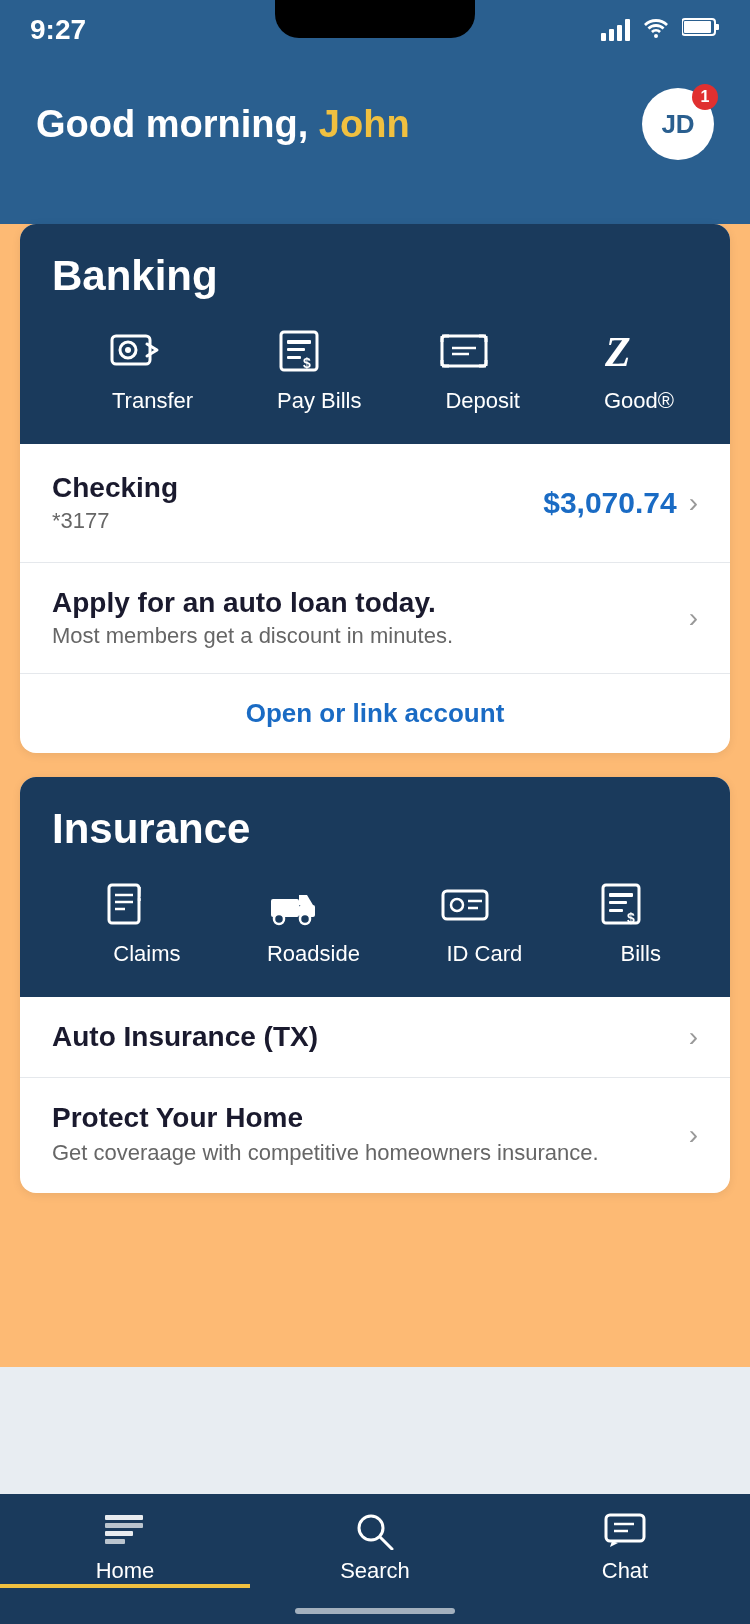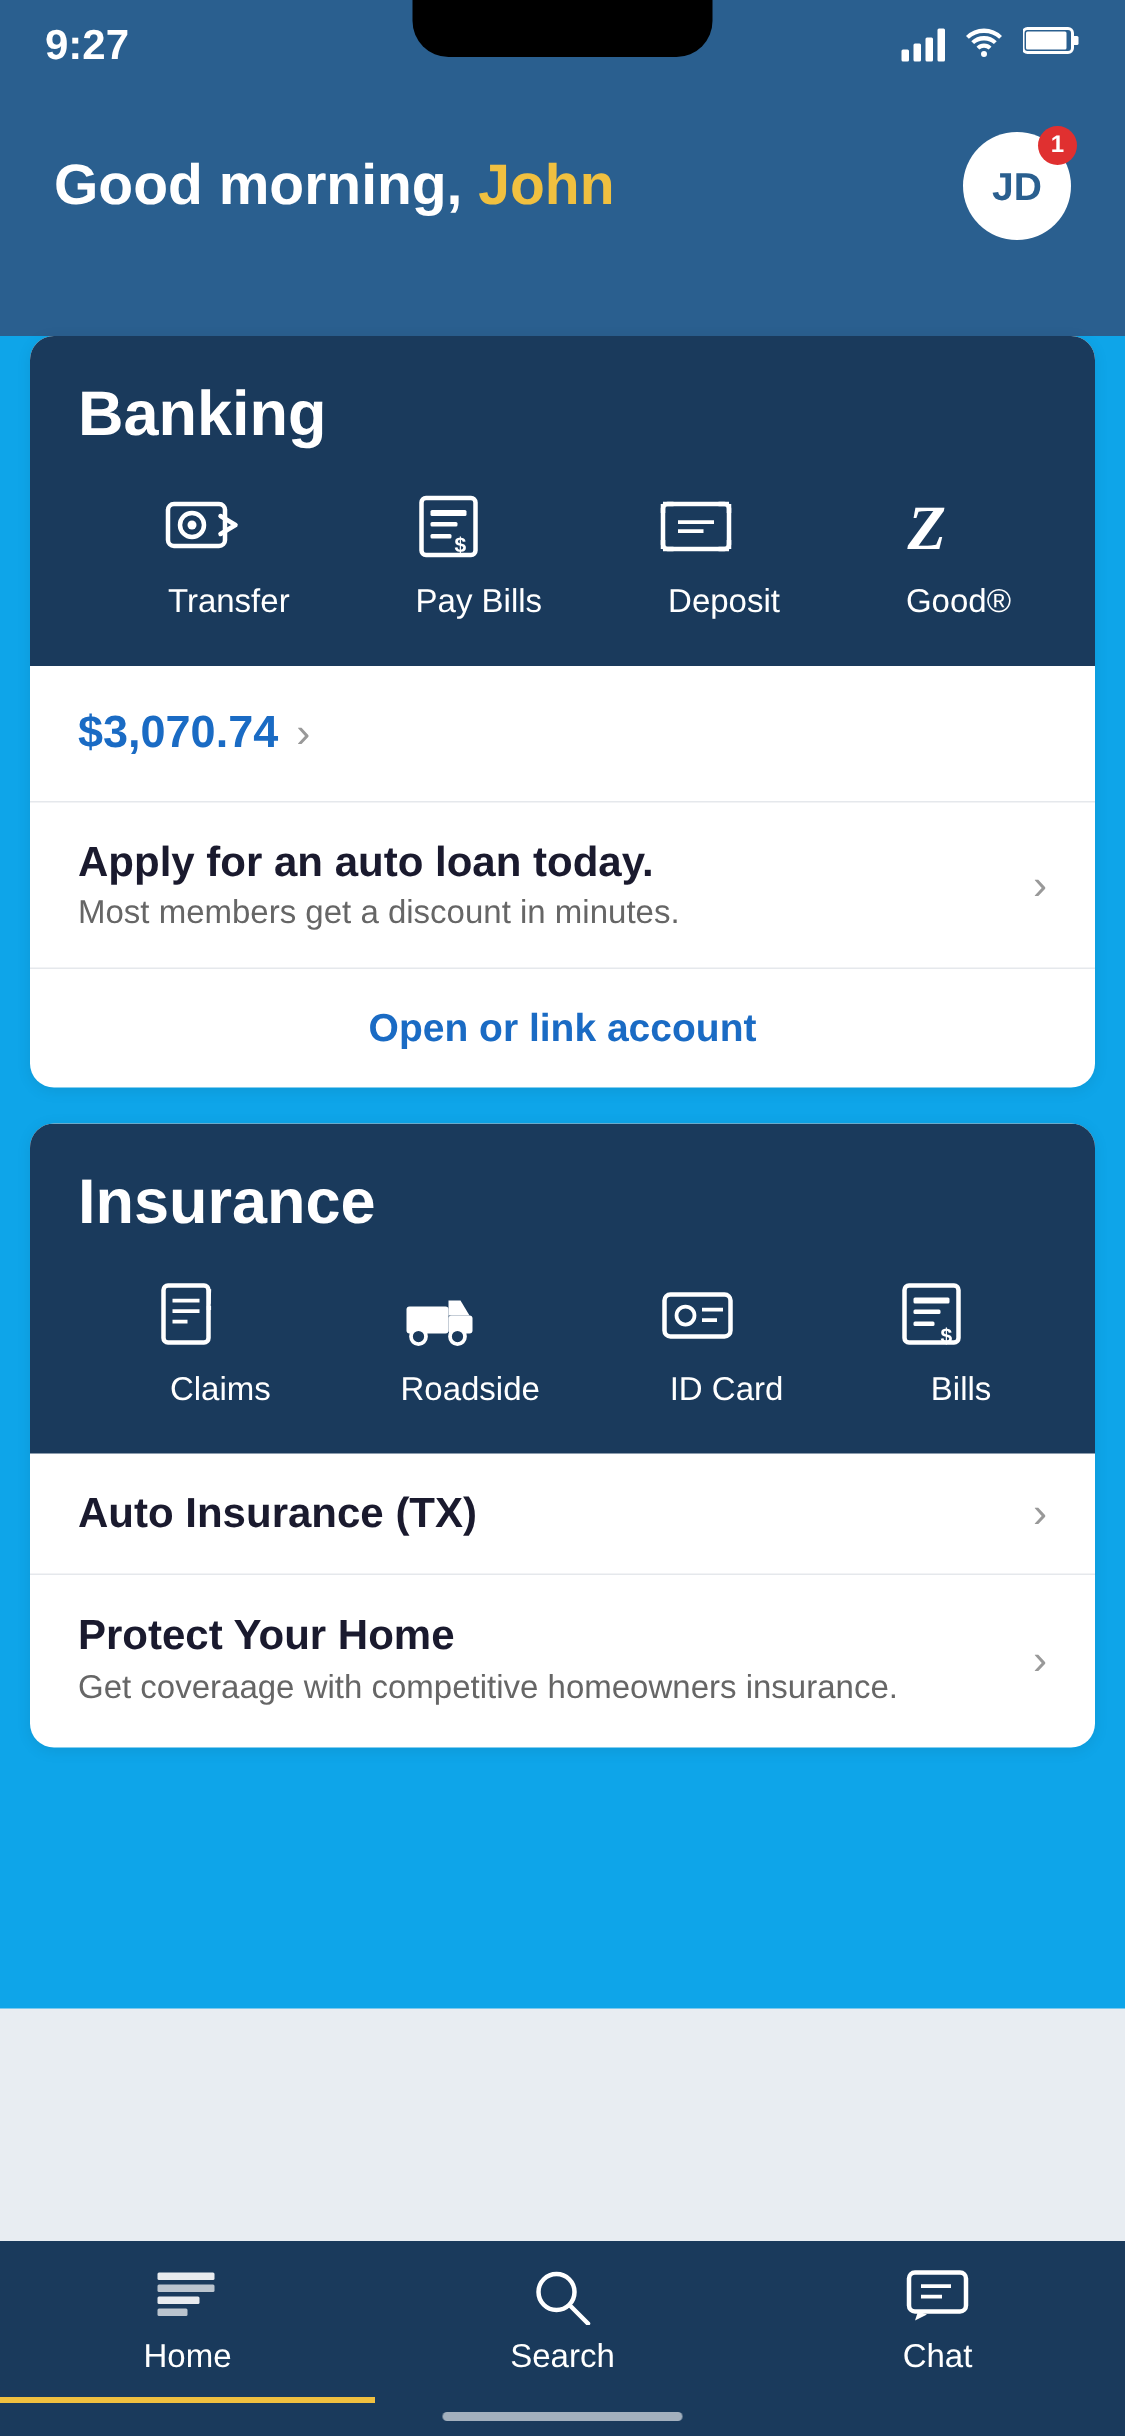--- a/index.html
+++ b/index.html
@@ -287,39 +287,38 @@
       display: flex;
       align-items: center;
       justify-content: center;
     }
     .nav-label {
       font-size: 22px;
       color: white;
     }
     .nav-item-home {
       border-bottom: 4px solid #f0c040;
-      padding-bottom: 14px;
     }
 
     
     .home-indicator {
       position: fixed;
       bottom: 10px;
       left: 50%;
       transform: translateX(-50%);
       width: 160px;
       height: 6px;
       background: white;
       border-radius: 3px;
       opacity: 0.6;
     }
 
     .content-area {
       padding-bottom: 150px;
-      background: #0ea5e9;
+      background: #fdba74;
     }
 
     .header-bg {
       background: #2a5f8f;
       padding-bottom: 28px;
     }
   </style>
 </head>
 <body>
 
@@ -421,20 +420,24 @@
               <text x="10" y="38" font-size="42" font-weight="bold" fill="white" font-family="serif" font-style="italic">Z</text>
             </svg>
           </div>
           <span class="action-label">Good®</span>
         </div>
 
       </div>
     </div>
 
     <div class="account-row">
+      <div>
+        <div class="account-name">Checking</div>
+        <div class="account-number">*3177</div>
+      </div>
       <div class="row-right">
         <span class="account-balance">$3,070.74</span>
         <span class="chevron">›</span>
       </div>
     </div>
 
     <div class="promo-row">
       <div>
         <div class="promo-title">Apply for an auto loan today.</div>
         <div class="promo-sub">Most members get a discount in minutes.</div>

